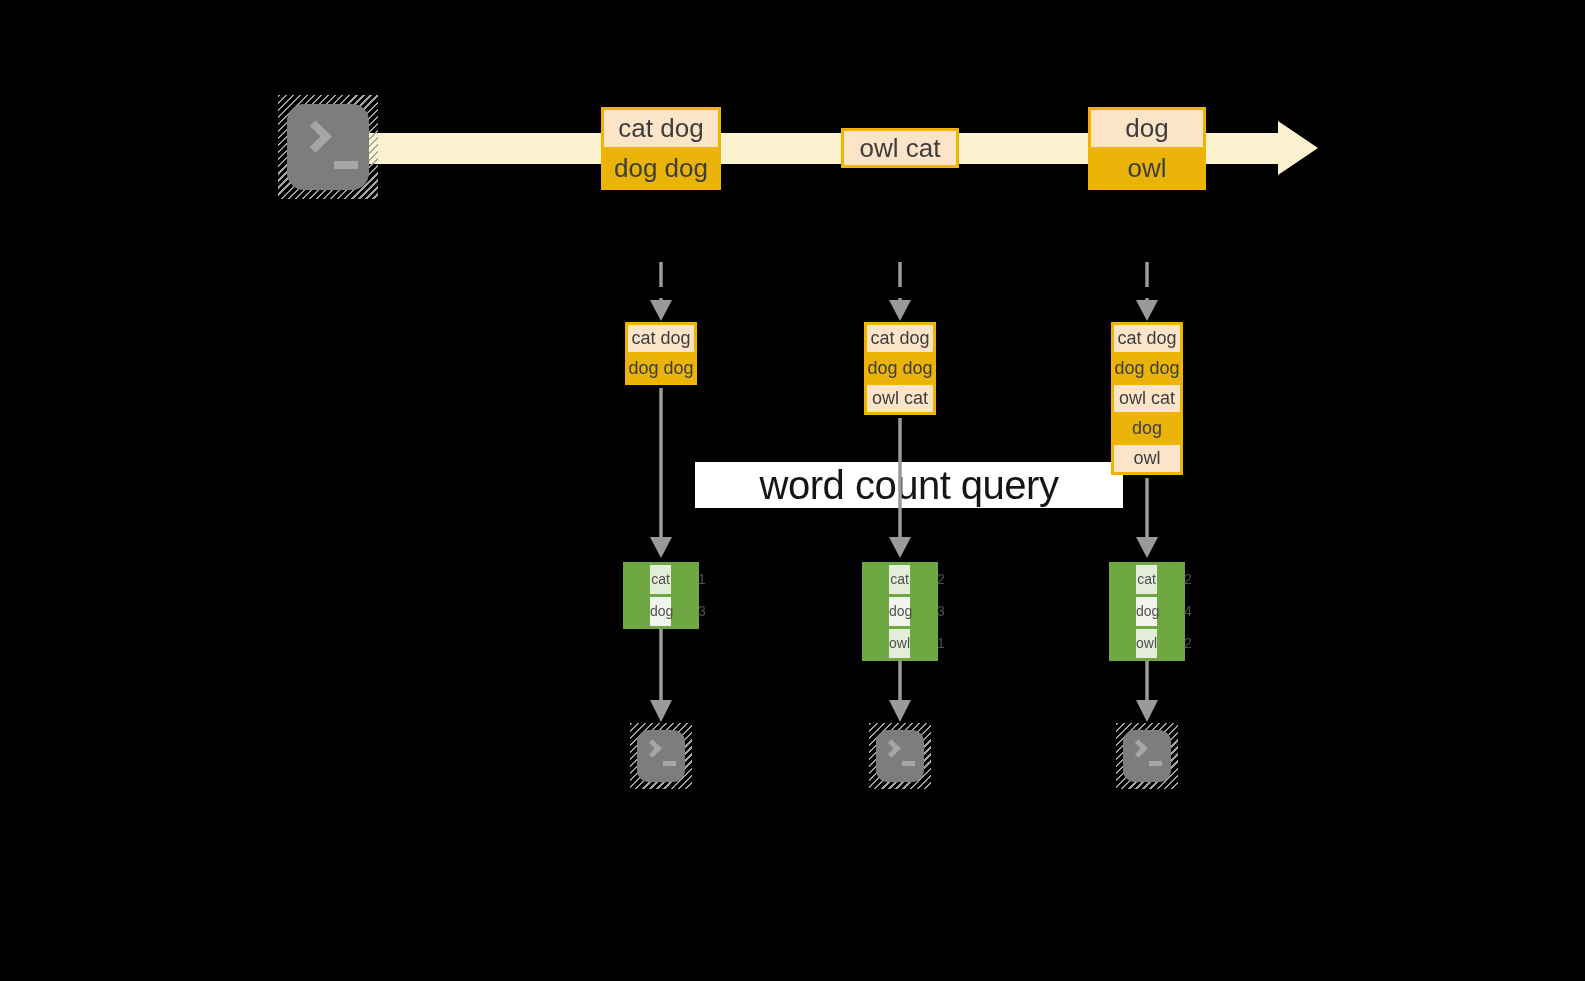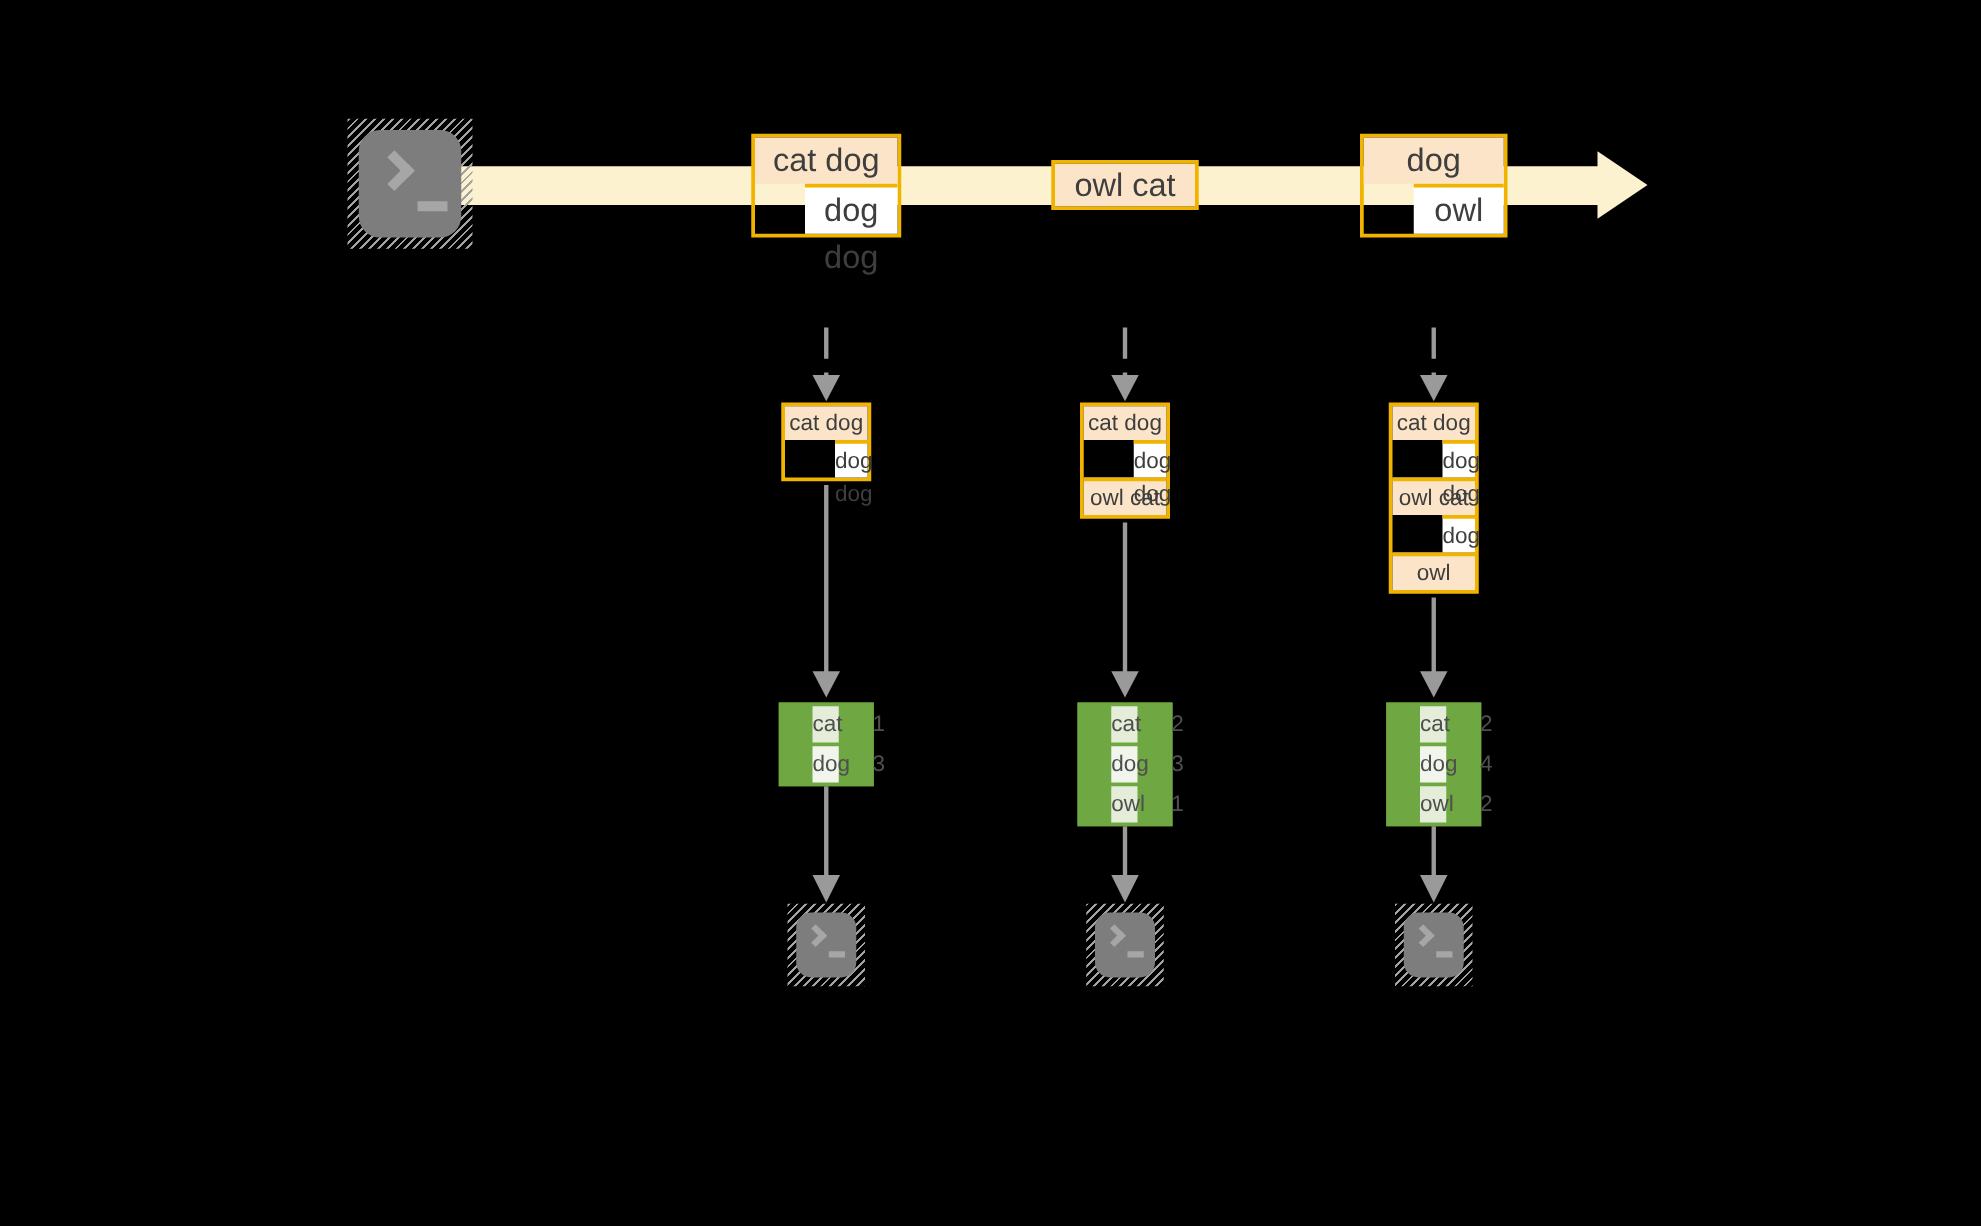--- a/index.html
+++ b/index.html
@@ -27,35 +27,35 @@
   .term-lg .uscore { left:47px; top:57px; width:24px; height:8px; }
   .term-sm .chev { left:9px; top:12px; width:8px; height:8px; border-width:5px 5px 0 0; }
   .term-sm .uscore { left:26px; top:31px; width:13px; height:5px; }
 
   
   .evbox { position:absolute; border:3px solid #f0b400; z-index:2; }
   .evrow { height:37px; line-height:37px; text-align:center; font-size:26px; color:#3e3e3e; }
   .evrow + .evrow { border-top:3px solid #f0b400; }
   .evrow.single { height:34px; line-height:34px; }
   .dark  { background:#fbe4c8; }
-  .light { background:#ffffff;margin-left:40px; }
+  .light { background:#eab308; }
   #ev1 { left:601px; top:107px; width:114px; }
   #ev2 { left:841px; top:128px; width:112px; }
   #ev3 { left:1088px; top:107px; width:112px; }
 
   
   .stack { position:absolute; width:66px; border:3px solid #f0b400; top:322px; z-index:6; }
   .srow { height:27px; line-height:27px; text-align:center; font-size:18px; color:#3e3e3e; }
   .srow + .srow { border-top:3px solid #f0b400; }
   #stack1 { left:625px; } #stack2 { left:864px; } #stack3 { left:1111px; }
 
   
   .wc { position:absolute; top:562px; border:3px solid #6fa743; background:#6fa743;
         display:grid; grid-template-columns:45px 22px; gap:3px; z-index:6; }
-  .wcell { height:29px; line-height:29px; text-align:center; font-size:18px; color:#4f4f4f;margin-left:24px; }
+  .wcell { height:29px; line-height:29px; text-align:center; font-size:14px; color:#4f4f4f;margin-left:24px; }
   .g0 { background:#e3edd7; } .g1 { background:#f1f5eb; }
   #wc1 { left:623px; } #wc2 { left:862px; } #wc3 { left:1109px; }
 
   
   .banner { position:absolute; left:695px; top:462px; width:428px; height:46px; background:#ffffff;
     display:flex; align-items:center; justify-content:center; z-index:4;
     font-size:40px; font-weight:300; color:#151515; letter-spacing:-0.5px; }
 
   
   .overlay { position:absolute; left:0; top:0; z-index:5; pointer-events:none; }
@@ -83,20 +83,23 @@
     <div class="evrow light">dog dog</div>
   </div>
   <div class="evbox" id="ev2">
     <div class="evrow single dark">owl cat</div>
   </div>
   <div class="evbox" id="ev3">
     <div class="evrow dark">dog</div>
     <div class="evrow light">owl</div>
   </div>
 
+  <div class="banner">
+    <span>word count query</span>
+  </div>
 
   <svg class="overlay" width="1585" height="981" viewBox="0 0 1585 981">
     <g stroke="#9a9a9a" stroke-width="3.5" fill="#9a9a9a">
 
       <g>
           <line x1="661" y1="262" x2="661" y2="300" stroke-dasharray="25 11"></line>
           <polygon points="650,300 672,300 661,321" stroke="none"></polygon>
         </g>
       <g>
           <line x1="900" y1="262" x2="900" y2="300" stroke-dasharray="25 11"></line>

